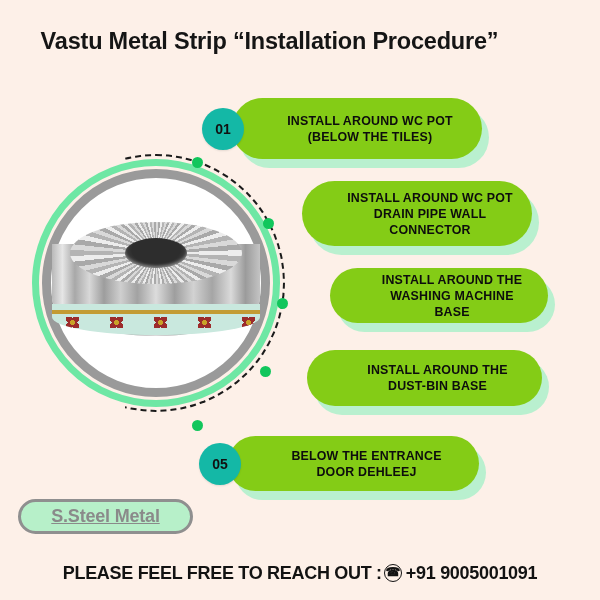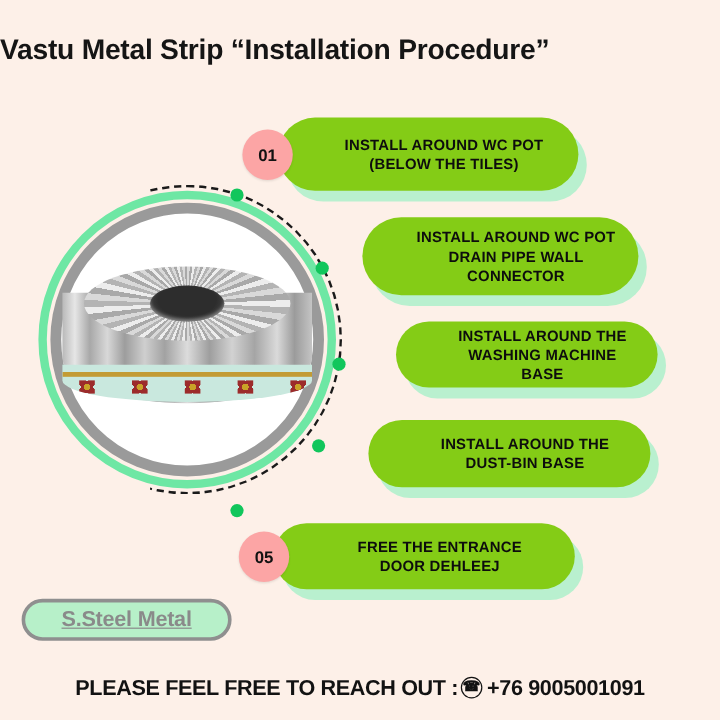--- a/index.html
+++ b/index.html
@@ -20,21 +20,21 @@
     background: #fdf0e8;
     overflow: hidden;
   }
 
   
   #title {
     position: absolute;
     left: 0;
     top: 28px;
     width: 539px;
-    text-align: left;
+    text-align: center;
     font-size: 23.5px;
     font-weight: bold;
     color: #151515;
     letter-spacing: -0.2px;
     white-space: nowrap;
   }
 
   
   #product-cluster {
     position: absolute;
@@ -189,21 +189,21 @@
     line-height: 16px;
     letter-spacing: 0.2px;
     padding: 0 16px 0 42px;
     white-space: pre-line;
   }
   .badge {
     position: absolute;
     width: 42px;
     height: 42px;
     border-radius: 50%;
-    background: #fca5a5;
+    background: #14b8a6;
     display: flex;
     align-items: center;
     justify-content: center;
     font-size: 14px;
     font-weight: bold;
     color: #111111;
     z-index: 5;
     box-shadow: 0 1px 2px rgba(0,0,0,0.10);
   }
 
@@ -322,27 +322,27 @@
     <div class="pill-shadow"></div>
     <div class="pill">
       <div class="pill-text">INSTALL AROUND THE
 DUST-BIN BASE</div>
     </div>
   </div>
 
   <div class="step" style="left:228px; top:436px; width:251px; height:55px;">
     <div class="pill-shadow"></div>
     <div class="pill">
-      <div class="pill-text">FREE THE ENTRANCE
+      <div class="pill-text">BELOW THE ENTRANCE
 DOOR DEHLEEJ</div>
     </div>
     <div class="badge" style="left:-29px; top:7px;">05</div>
   </div>
 
   <div id="logo-badge">
     <div id="logo-text">S.Steel Metal</div>
   </div>
 
   <div id="footer">
-    <span>PLEASE FEEL FREE TO REACH OUT :</span><span id="phone-icon">☎</span><span>+76 9005001091</span>
+    <span>PLEASE FEEL FREE TO REACH OUT :</span><span id="phone-icon">☎</span><span>+91 9005001091</span>
   </div>
 
 </div>
 
 </body></html>

